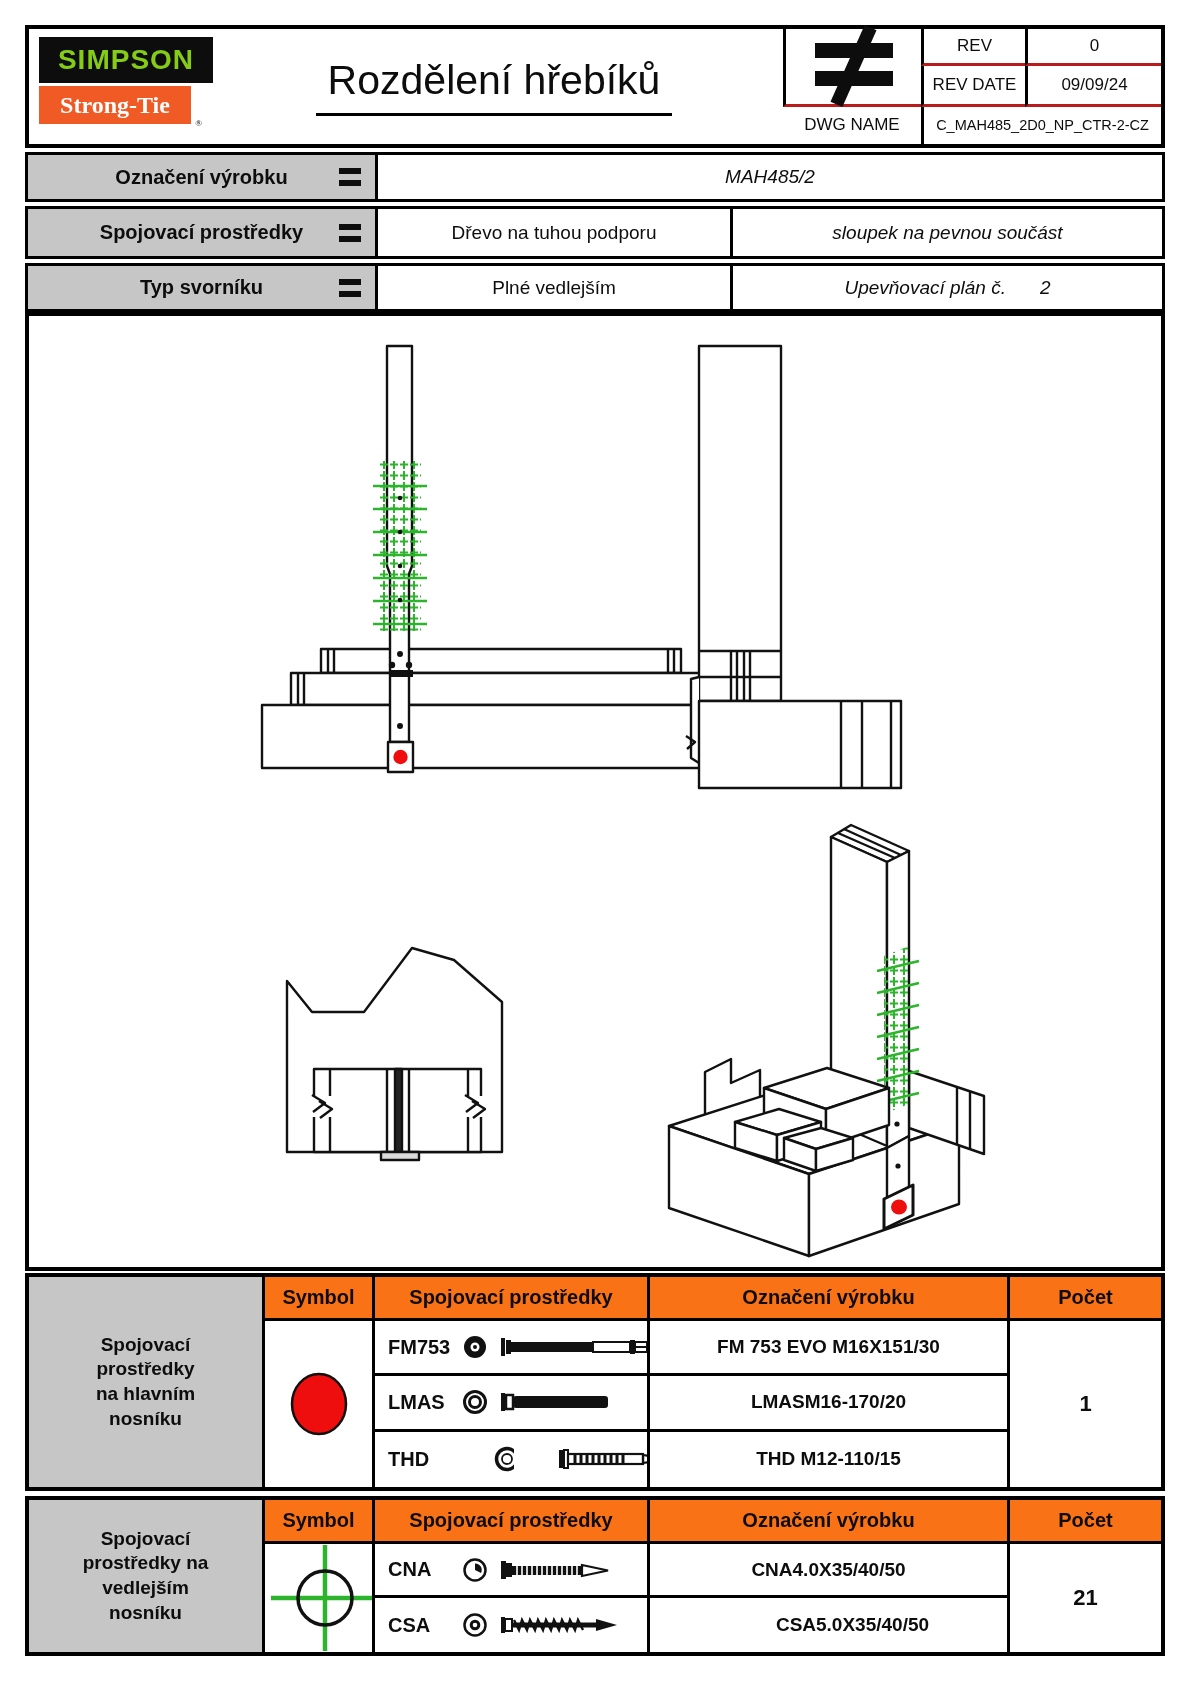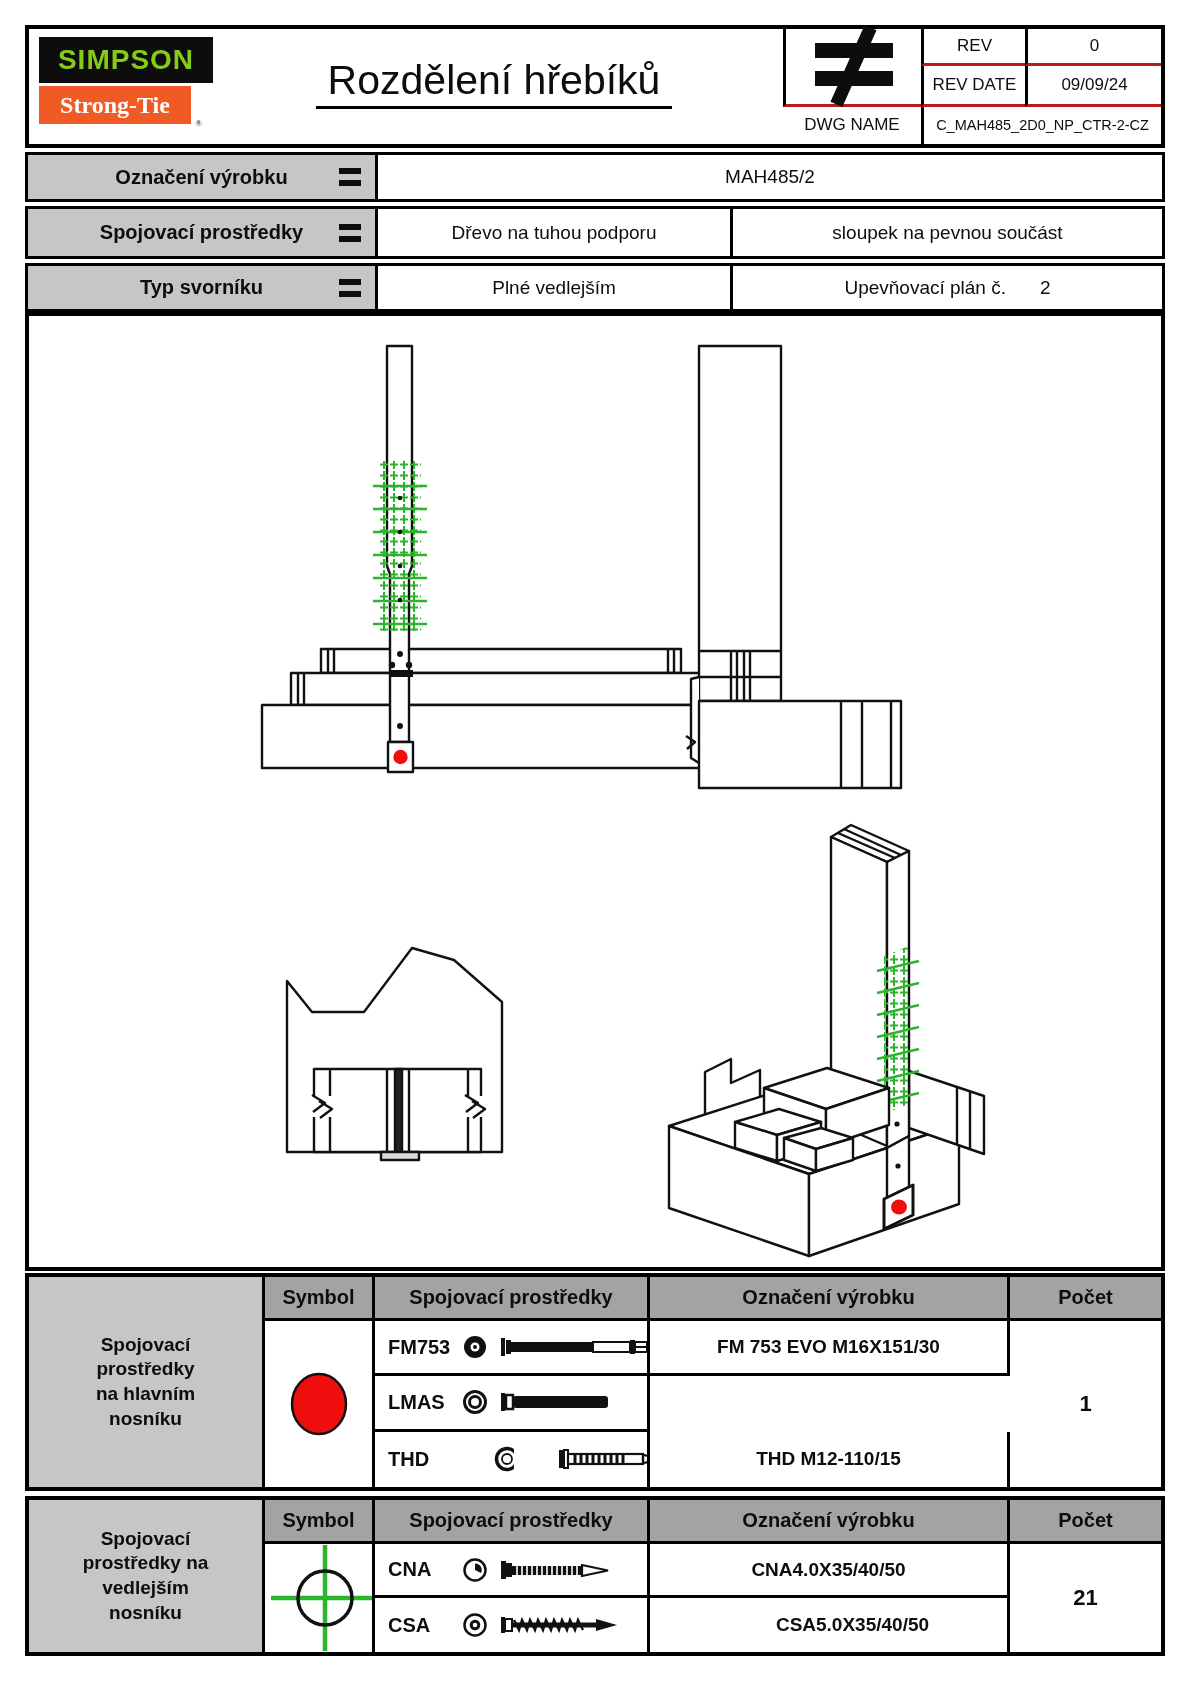--- a/index.html
+++ b/index.html
@@ -9,21 +9,21 @@
 
   
   .sec-header{top:25px;height:123px;}
   .logo{position:absolute;left:10px;top:8px;}
   .logo-black{width:174px;height:46px;background:#0d0d0d;color:#84cc16;display:flex;align-items:center;justify-content:center;
               font-size:28px;font-weight:bold;letter-spacing:1px;}
   .logo-orange{width:152px;height:38px;background:#f05b25;color:#fff;display:flex;align-items:center;justify-content:center;
                font-family:"Liberation Serif",serif;font-size:24px;font-weight:bold;margin-top:3px;position:relative;}
   .logo-reg{position:absolute;right:-11px;bottom:-4px;font-size:9px;color:#444;}
   .title-wrap{position:absolute;left:185px;width:560px;top:28px;text-align:center;}
-  .doc-title{display:inline-block;font-size:41px;border-bottom:3px solid #000;padding:0 12px 2px;}
+  .doc-title{display:inline-block;font-size:41px;border-bottom:3px solid #000;padding:0 12px 9px;}
   .revtable{position:absolute;top:0;right:0;bottom:0;width:378px;display:grid;
             grid-template-columns:138px 104px 1fr;grid-template-rows:1fr 1.08fr 1fr;}
   .rc{border-left:3px solid #000;border-bottom:3px solid #b91c1c;display:flex;align-items:center;justify-content:center;
       font-size:17px;}
   .rc.nb{border-bottom:none;}
   .rc-sym{grid-row:1/3;grid-column:1;}
   .rc-dwg{grid-column:2/4;font-size:14.5px;}
   .neq{position:relative;width:88px;height:66px;}
   .neq i{position:absolute;display:block;background:#0d0d0d;}
   .neq .b1{left:5px;top:10px;width:78px;height:15px;}
@@ -31,30 +31,30 @@
   .neq .sl{left:37px;top:-9px;width:13px;height:84px;transform:rotate(24deg);}
 
   
   .inf{display:flex;align-items:stretch;border-width:3px;}
   .inf-label{width:350px;flex:none;background:#c6c6c6;border-right:3px solid #000;display:flex;align-items:center;
              justify-content:center;font-size:20px;font-weight:bold;position:relative;box-sizing:border-box;}
   .eqicon{position:absolute;right:14px;top:50%;transform:translateY(-50%);display:flex;flex-direction:column;gap:6px;}
   .eqicon i{display:block;width:22px;height:6px;background:#0d0d0d;}
   .inf-val{display:flex;align-items:center;justify-content:center;font-size:19px;box-sizing:border-box;}
   .v-fix{width:355px;flex:none;border-right:3px solid #000;}
-  .v-grow{flex:1;}
+  .v-grow{flex:1;font-style:italic;}
   .gap34{gap:34px;}
 
   
   .btable{display:grid;grid-template-columns:236px 110px 275px 360px 1fr;}
   .t1{top:1273px;height:218px;grid-template-rows:44px 1fr 1fr 1fr;}
   .t2{top:1496px;height:160px;grid-template-rows:44px 1fr 1fr;}
   .bt-label{grid-column:1;grid-row:1/-1;background:#c6c6c6;border-right:3px solid #000;display:flex;align-items:center;
             justify-content:center;text-align:center;font-size:19px;font-weight:bold;white-space:pre-line;line-height:1.3;}
-  .bt-head{grid-row:1;background:#a3a3a3;border-right:3px solid #000;border-bottom:3px solid #000;display:flex;
+  .bt-head{grid-row:1;background:#f97316;border-right:3px solid #000;border-bottom:3px solid #000;display:flex;
            align-items:center;justify-content:center;font-size:20px;font-weight:bold;}
   .bt-head.last{border-right:none;}
   .bt-symbol{grid-column:2;grid-row:2/-1;border-right:3px solid #000;display:flex;align-items:center;justify-content:center;}
   .bt-count{grid-column:5;grid-row:2/-1;display:flex;align-items:center;justify-content:center;
             font-size:22px;font-weight:bold;}
   .bt-f{grid-column:3;border-right:3px solid #000;display:flex;align-items:center;padding-left:13px;gap:12px;}
   .bt-p{grid-column:4;border-right:3px solid #000;display:flex;align-items:center;justify-content:center;
         font-size:19px;font-weight:bold;}
   .bsep{border-bottom:3px solid #000;}
   .fname{font-size:20px;font-weight:bold;min-width:62px;}
@@ -304,20 +304,21 @@
       <svg width="26" height="26">
           <circle cx="13" cy="13" r="10.5" fill="none" stroke="#111" stroke-width="3"></circle>
           <circle cx="13" cy="13" r="5.5" fill="none" stroke="#111" stroke-width="3"></circle>
         </svg>
       <svg width="120" height="22">
         <rect x="1" y="2" width="4" height="18" fill="#111"></rect>
         <rect x="6" y="4" width="7" height="14" fill="none" stroke="#111" stroke-width="2.5"></rect>
         <rect x="13" y="5" width="95" height="12" rx="3" fill="#111"></rect>
       </svg>
     </div>
+    <div class="bt-p bsep" style="grid-row:3;">LMASM16-170/20</div>
 
     <div class="bt-f" style="grid-row:4;gap:44px;">
       <span class="fname">THD</span>
       <svg width="26" height="26">
           <circle cx="13" cy="13" r="10.5" fill="none" stroke="#111" stroke-width="3.5"></circle>
           <circle cx="13" cy="13" r="5" fill="none" stroke="#111" stroke-width="1.8"></circle>
         </svg>
       <svg width="115" height="22">
         <rect x="1" y="2" width="4" height="18" fill="#111"></rect>
         <rect x="6" y="2" width="4" height="18" fill="none" stroke="#111" stroke-width="2"></rect>

